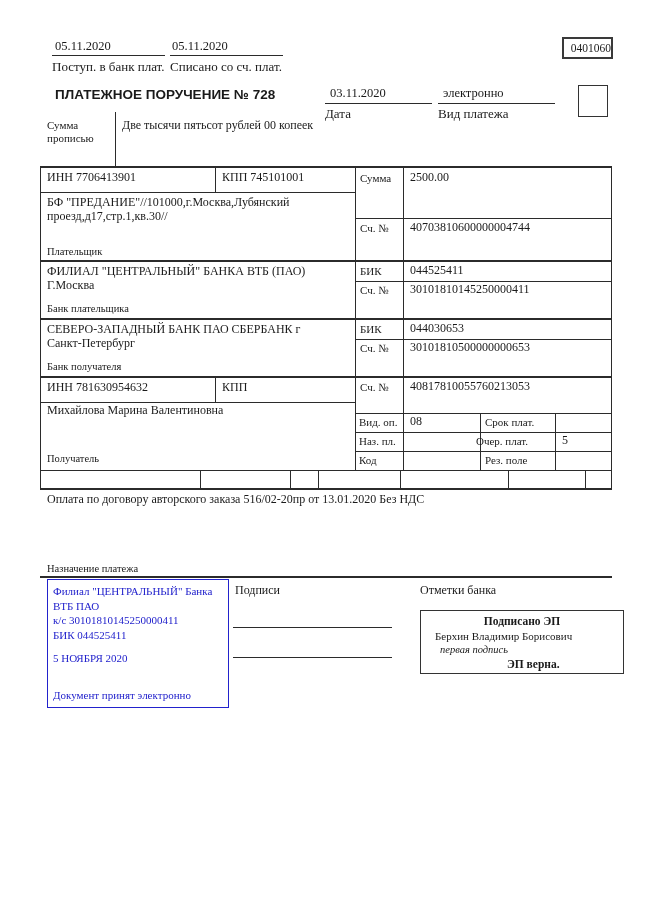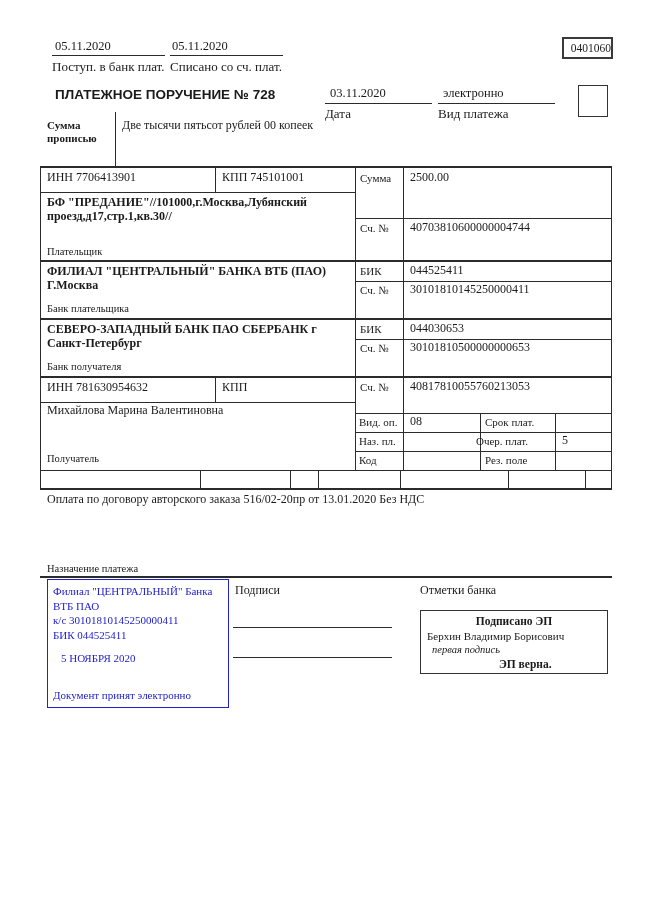--- a/index.html
+++ b/index.html
@@ -3,34 +3,34 @@
 <meta charset="utf-8">
 <style>
   html,body{margin:0;padding:0;background:#fff;}
   .doc{position:relative;width:660px;height:919px;background:#fff;overflow:hidden;
        font-family:"Liberation Serif","DejaVu Serif",serif;color:#1a1a1a;}
   .ln{position:absolute;background:#2b2b2b;}
   .t{position:absolute;white-space:nowrap;font-size:12px;line-height:1.15;}
   .t.small{font-size:13px;}
   .t.lab{font-size:10.5px;}
   .t.cell-lab{font-size:11px;}
-  .t.wrap{white-space:pre-line;font-weight:bold;}
+  .t.wrap{white-space:pre-line;}
   .t.date{font-size:12.5px;}
   .title{position:absolute;font-family:"Liberation Sans","DejaVu Sans",sans-serif;
          font-weight:bold;font-size:13.5px;white-space:nowrap;}
   .codebox{position:absolute;left:562px;top:37px;width:47px;height:18px;
            border:2px solid #3a3a3a;text-align:right;font-size:11.5px;line-height:18px;}
   .checkbox{position:absolute;left:578px;top:85px;width:28px;height:30px;border:1px solid #333;}
   .stamp{position:absolute;left:47px;top:579px;width:170px;height:119px;
          border:1px solid #2222cc;color:#2222cc;font-size:11px;line-height:1.32;
          padding:4px 5px;display:flex;flex-direction:column;}
-  .stamp .sdate{margin-top:9px;margin-left:8px;}
+  .stamp .sdate{margin-top:9px;}
   .stamp .sfoot{margin-top:auto;}
   .esign{position:absolute;left:420px;top:610px;width:174px;height:56px;
-         border:1px solid #333;padding:3px 6px;font-size:11px;line-height:1.3;}
+         border:1px solid #333;padding:3px 14px;font-size:11px;line-height:1.3;}
   .esign .et{font-weight:bold;text-align:center;font-size:11.5px;}
   .esign .ei{font-style:italic;font-size:10.5px;padding-left:5px;}
   .esign .ev{font-weight:bold;font-size:11.5px;padding-left:72px;}
   .hdr{position:absolute;font-size:12px;text-align:left;}
 </style>
 </head>
 <body>
 
 <div class="doc">
 

